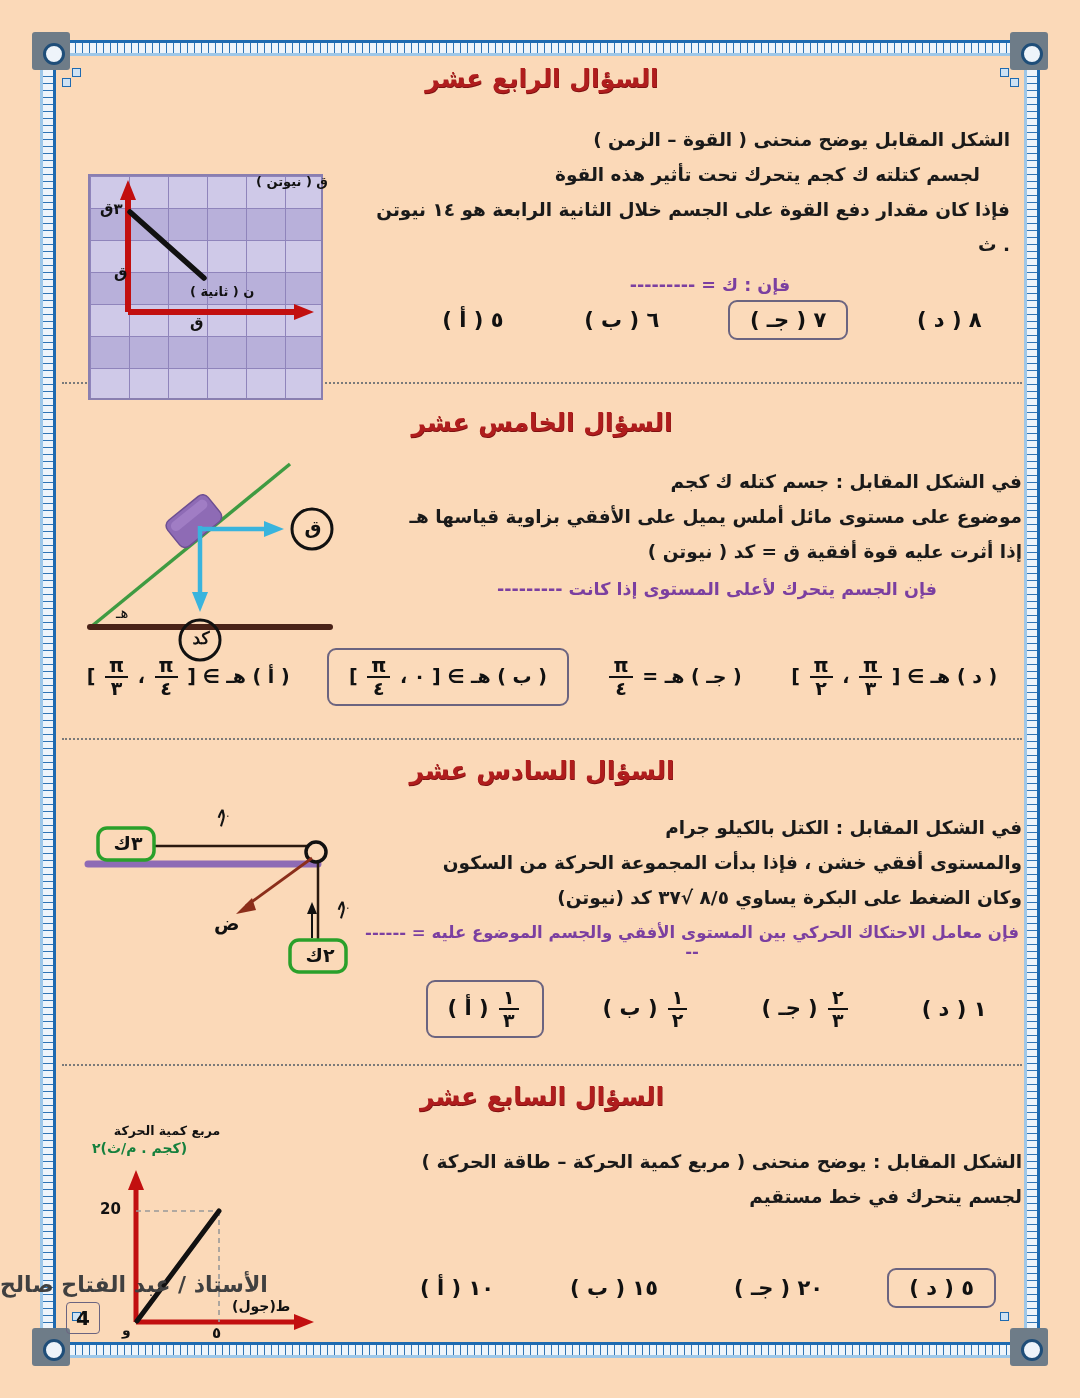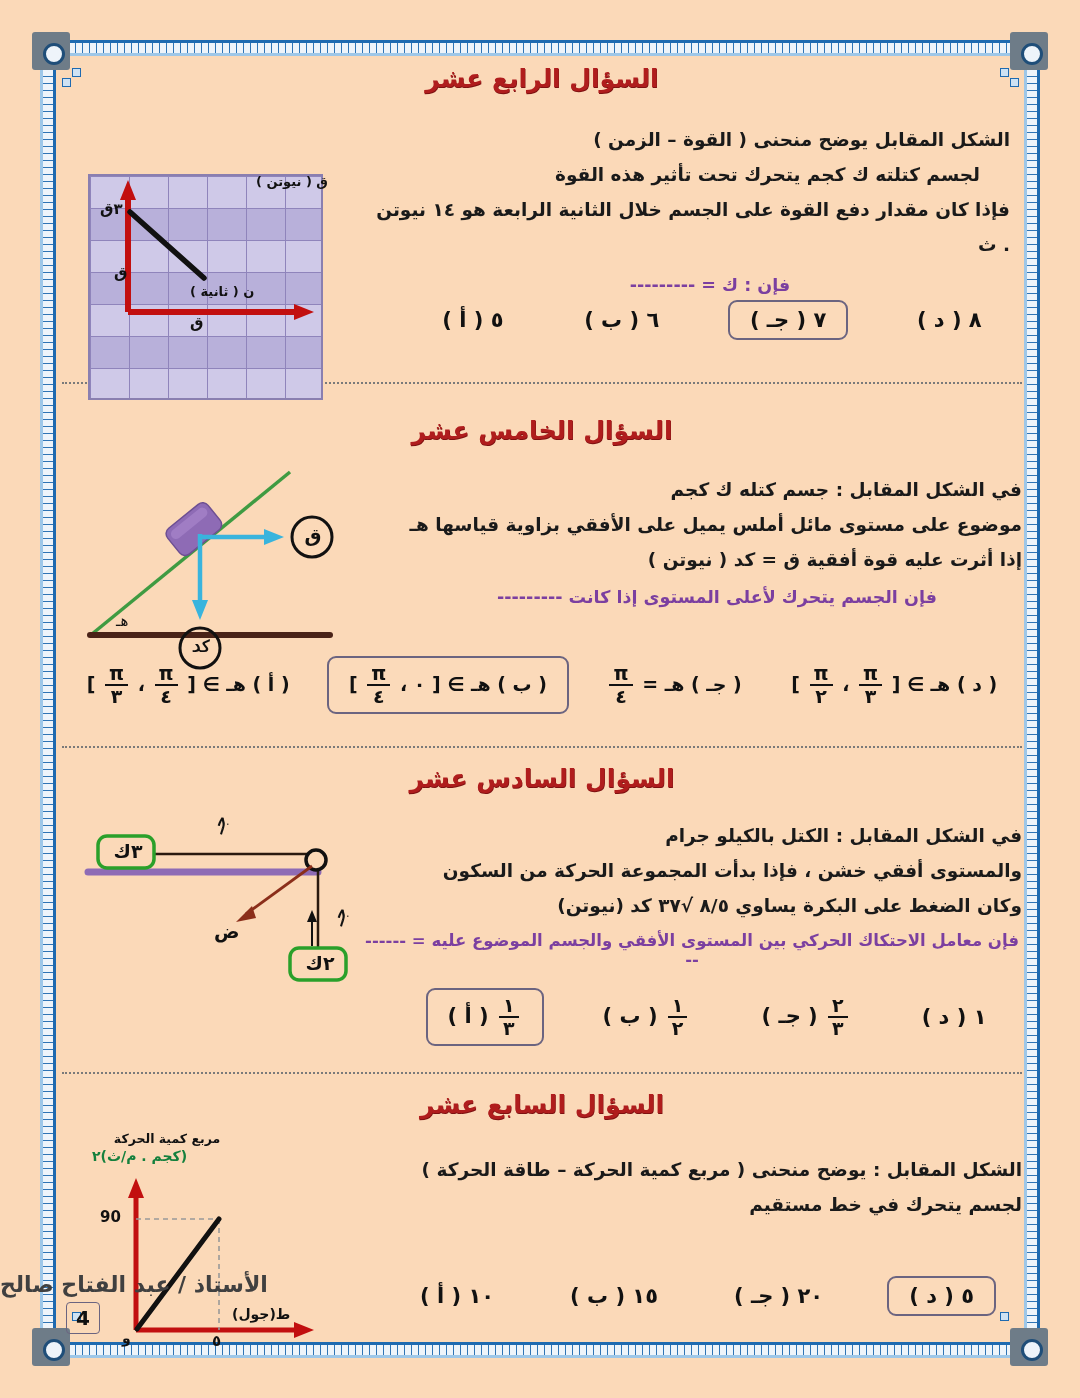--- a/index.html
+++ b/index.html
@@ -205,21 +205,21 @@
         <div class="opt">
           <span>٨</span>
           <span>( د )</span>
         </div>
       </div>
     </div>
 
     <hr class="sep">
 
     <div style="position:relative;height:330px">
-      <div class="qtitle" style="margin-top:32px">السؤال الخامس عشر</div>
+      <div class="qtitle" style="margin-top:24px">السؤال الخامس عشر</div>
 
       <div class="fig" style="left:0;top:46px;width:340px;height:210px">
         <svg width="340" height="210">
 
           <line x1="30" y1="172" x2="228" y2="10" stroke="#3f9b42" stroke-width="3.5"></line>
 
           <line x1="28" y1="173" x2="268" y2="173" stroke="#4a2318" stroke-width="6" stroke-linecap="round"></line>
 
           <g transform="rotate(-39 130 68)">
             <rect x="106" y="52" width="52" height="33" rx="7" fill="#8e6bb5" stroke="#6d4f92" stroke-width="1.5"></rect>
@@ -229,21 +229,21 @@
           <line x1="138" y1="75" x2="206" y2="75" stroke="#39b4dd" stroke-width="4.5"></line>
           <polygon points="222,75 202,67 202,83" fill="#39b4dd"></polygon>
 
           <line x1="138" y1="72" x2="138" y2="140" stroke="#39b4dd" stroke-width="4.5"></line>
           <polygon points="138,158 130,138 146,138" fill="#39b4dd"></polygon>
 
           <circle cx="250" cy="75" r="20" fill="none" stroke="#111" stroke-width="3"></circle>
           <circle cx="138" cy="186" r="20" fill="none" stroke="#111" stroke-width="3"></circle>
         </svg>
         <div style="position:absolute;left:240px;top:62px;width:22px;text-align:center;font-size:19px;font-weight:bold;color:#111;font-family:'DejaVu Sans',sans-serif">ق</div>
-        <div style="position:absolute;left:126px;top:174px;width:26px;text-align:center;font-size:17px;font-weight:bold;color:#111;font-family:Liberation Mono, monospace">كد</div>
+        <div style="position:absolute;left:126px;top:174px;width:26px;text-align:center;font-size:17px;font-weight:bold;color:#111;font-family:Liberation Sans, sans-serif">كد</div>
         <div style="position:absolute;left:54px;top:150px;font-size:15px;font-weight:normal;color:#111;font-family:'DejaVu Sans',sans-serif">هـ</div>
       </div>
 
       <div style="position:absolute;right:0;top:56px;width:640px">
         <div class="stem">في الشكل المقابل  :  جسم كتله  ك  كجم</div>
         <div class="stem">موضوع على مستوى مائل أملس يميل على الأفقي بزاوية قياسها هـ</div>
         <div class="stem">إذا أثرت عليه قوة أفقية  ق  =  كد   ( نيوتن )</div>
         <div class="ask" style="margin-top:10px;margin-right:-30px">فإن الجسم يتحرك لأعلى المستوى إذا كانت  ---------</div>
       </div>
 
@@ -379,21 +379,21 @@
           <polygon points="74,48 66,68 82,68" fill="#c20f0f"></polygon>
 
           <line x1="74" y1="200" x2="238" y2="200" stroke="#c20f0f" stroke-width="5"></line>
           <polygon points="252,200 232,192 232,208" fill="#c20f0f"></polygon>
 
           <line x1="74" y1="89" x2="157" y2="89" stroke="#999" stroke-width="1.6" stroke-dasharray="5,4"></line>
           <line x1="157" y1="89" x2="157" y2="200" stroke="#999" stroke-width="1.6" stroke-dasharray="5,4"></line>
 
           <line x1="75" y1="199" x2="157" y2="89" stroke="#111" stroke-width="5" stroke-linecap="round"></line>
         </svg>
-        <div style="position:absolute;left:38px;top:78px;font-size:15px;font-weight:bold;color:#111;font-family:'DejaVu Sans',sans-serif">90</div>
+        <div style="position:absolute;left:38px;top:78px;font-size:15px;font-weight:bold;color:#111;font-family:'DejaVu Sans',sans-serif">20</div>
         <div style="position:absolute;left:150px;top:202px;font-size:15px;font-weight:bold;color:#111;font-family:'DejaVu Sans',sans-serif">٥</div>
         <div style="position:absolute;left:60px;top:200px;font-size:14px;font-weight:bold;color:#111;font-family:'DejaVu Sans',sans-serif">و</div>
         <div style="position:absolute;left:170px;top:176px;font-size:14px;font-weight:bold;color:#111;font-family:'DejaVu Sans',sans-serif">ط(جول)</div>
       </div>
 
       <div style="position:absolute;right:0;top:62px;width:660px">
         <div class="stem">الشكل المقابل : يوضح منحنى  ( مربع كمية الحركة  –  طاقة الحركة )</div>
         <div class="stem" style="padding-left:60px">لجسم يتحرك في خط مستقيم</div>
       </div>
 

